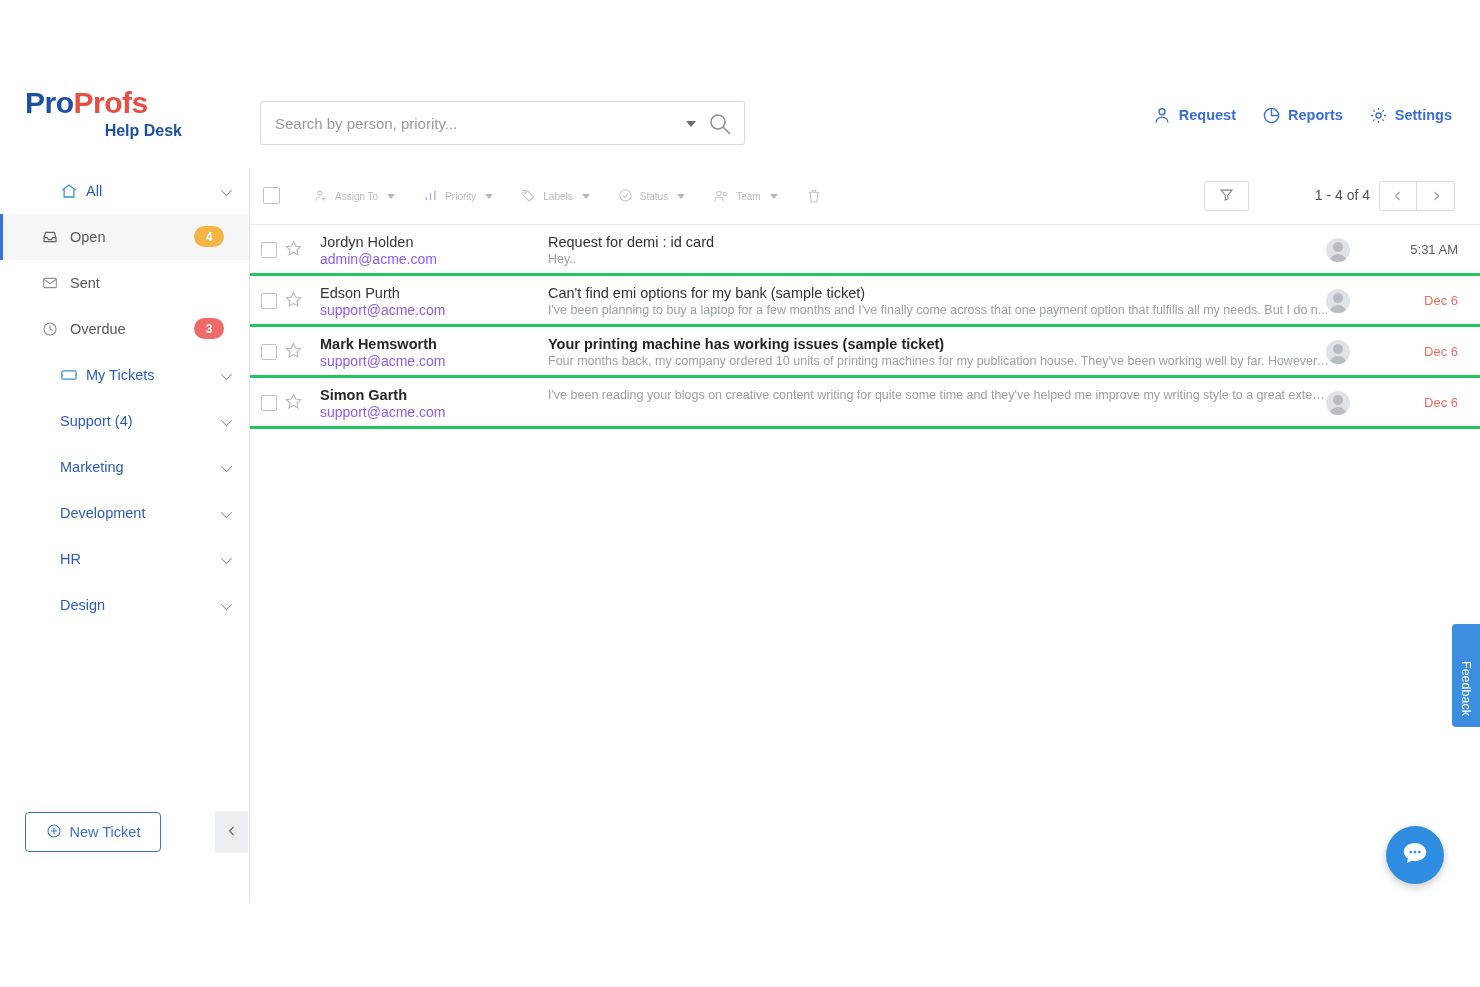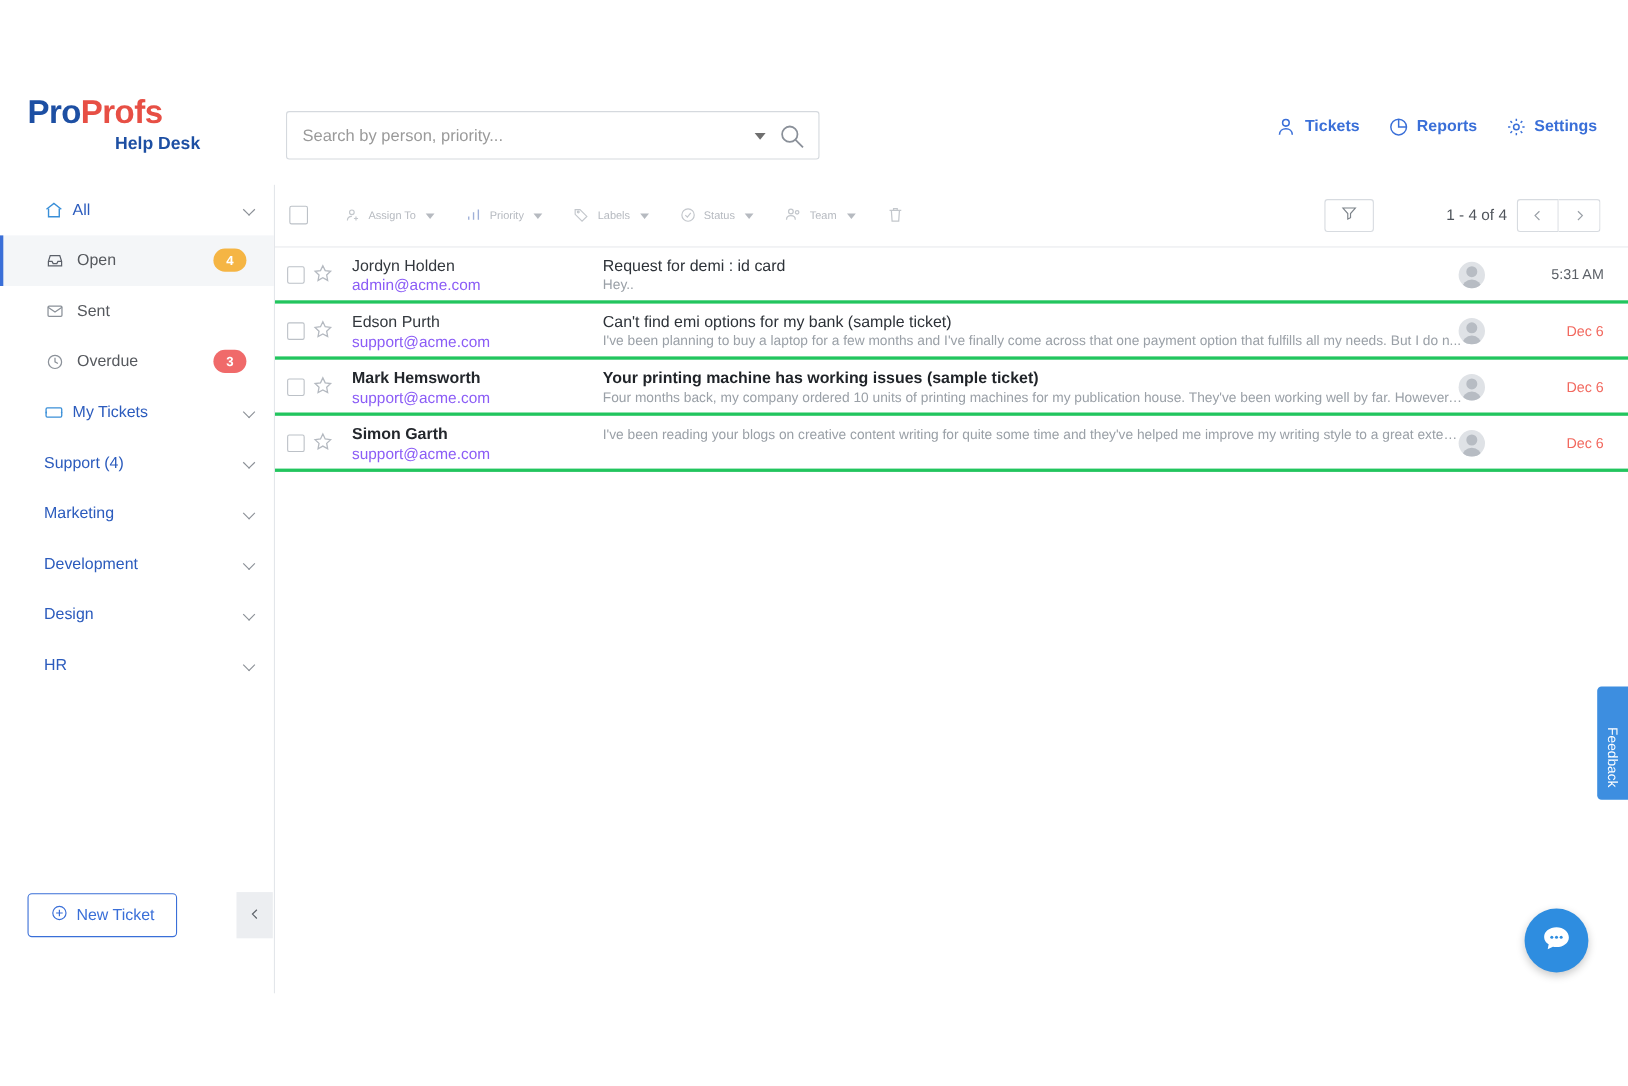--- a/index.html
+++ b/index.html
@@ -109,20 +109,21 @@
     border-right: 1px solid #e3e6ea;
   }
   .side-row {
     position: relative;
     display: flex;
     align-items: center;
     height: 46px;
     padding-left: 40px;
     cursor: pointer;
     font-size: 14.5px;
+    margin-left: 20px;
   }
   .side-row .ic { width: 26px; display: flex; align-items: center; }
   .side-row.top-level { color: #2b5bbd; font-weight: normal; }
   .side-row .chev {
     position: absolute;
     right: 20px; top: 50%;
     margin-top: -3px;
     width: 8px; height: 8px;
     border-right: 1.6px solid #8a8f96;
     border-bottom: 1.6px solid #8a8f96;
@@ -419,21 +420,21 @@
     </div>
 
     <div class="top-nav">
       <div class="nav-item">
         <span>
           <svg width="20" height="20" viewBox="0 0 24 24" fill="none" stroke="#3a6fd8" stroke-width="1.7">
             <circle cx="12" cy="8" r="3.6"></circle>
               <path d="M5 21c0-4 3.2-6.5 7-6.5s7 2.5 7 6.5"></path>
           </svg>
         </span>
-        <span>Tickets</span>
+        <span>Request</span>
       </div>
       <div class="nav-item">
         <span>
           <svg width="19" height="19" viewBox="0 0 24 24" fill="none" stroke="#3a6fd8" stroke-width="1.7">
             <circle cx="12" cy="12" r="9"></circle>
               <path d="M12 3v9h9"></path>
           </svg>
         </span>
         <span>Reports</span>
       </div>
@@ -512,25 +513,25 @@
     </div>
     <div class="side-row top-level">
       <span>Marketing</span>
       <span class="chev"></span>
     </div>
     <div class="side-row top-level">
       <span>Development</span>
       <span class="chev"></span>
     </div>
     <div class="side-row top-level">
+      <span>HR</span>
+      <span class="chev"></span>
+    </div>
+    <div class="side-row top-level">
       <span>Design</span>
-      <span class="chev"></span>
-    </div>
-    <div class="side-row top-level">
-      <span>HR</span>
       <span class="chev"></span>
     </div>
 
     <div class="new-ticket">
       <span>
         <svg width="16" height="16" viewBox="0 0 24 24" fill="none" stroke="#3a6fd8" stroke-width="1.6">
           <circle cx="12" cy="12" r="9"></circle>
             <path d="M12 7.5v9M7.5 12h9"></path>
         </svg>
       </span>

